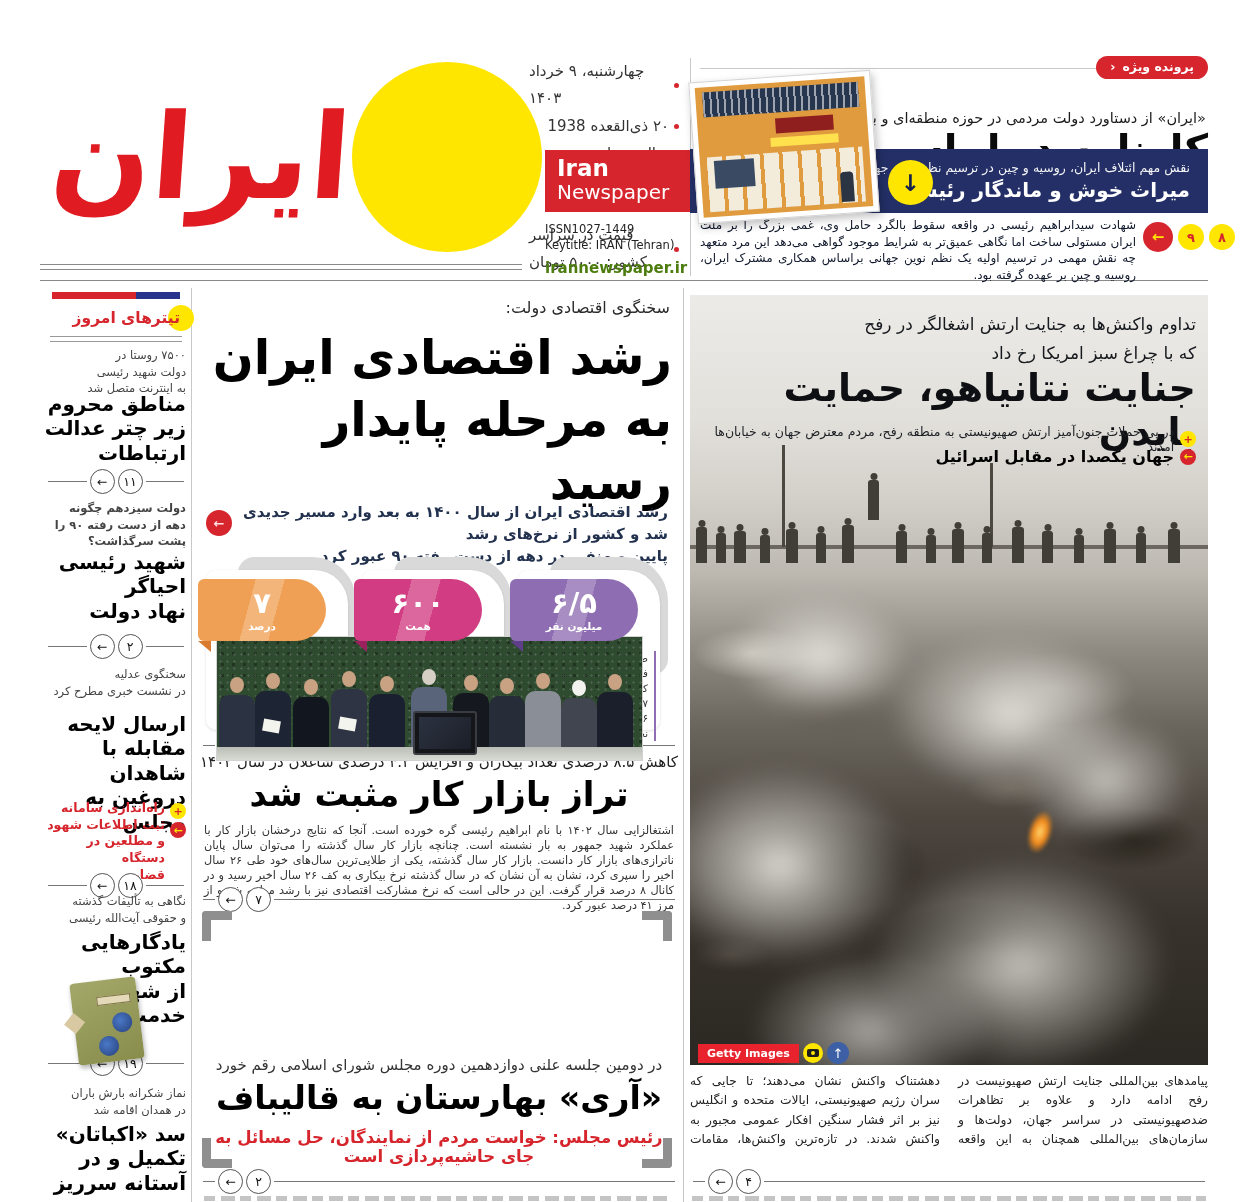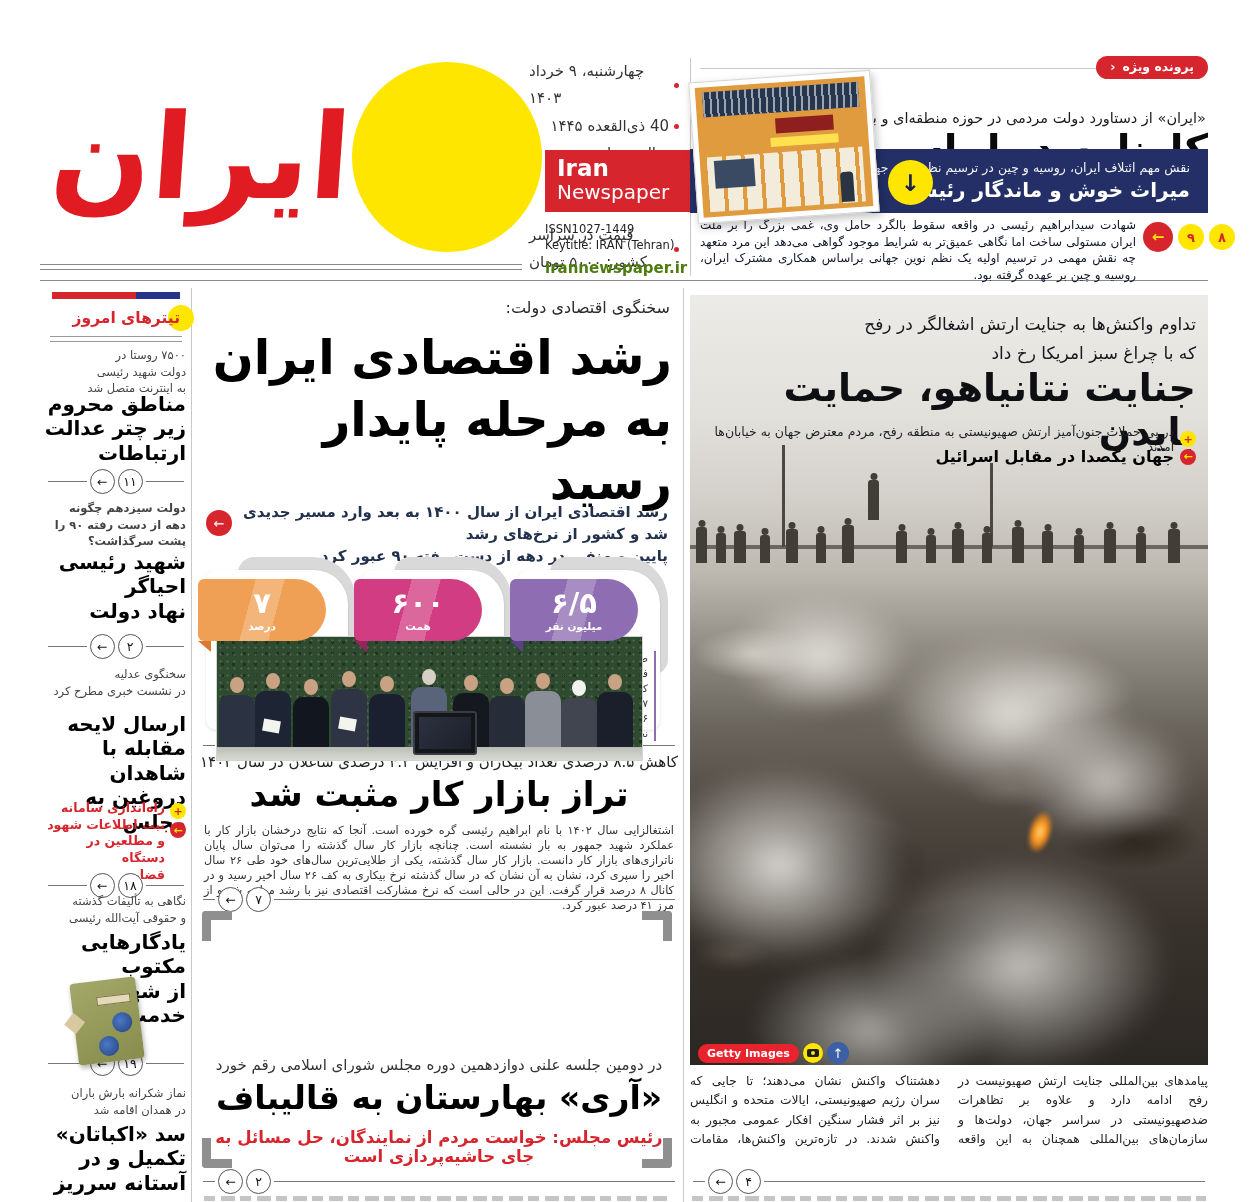--- a/index.html
+++ b/index.html
@@ -162,21 +162,21 @@
       radial-gradient(ellipse 60px 26px at 8% 78%,#4a443c,transparent 65%);}
   .smoke{position:absolute;border-radius:50%;filter:blur(9px);background:radial-gradient(closest-side,rgba(233,231,225,.92),rgba(233,231,225,0));}
   .flame{position:absolute;left:338px;top:515px;width:24px;height:44px;border-radius:50%;
          background:radial-gradient(closest-side,#ffd36b,#f08a1d 55%,rgba(240,90,0,0));filter:blur(1.5px);transform:rotate(16deg);}
   .gz-kicker{position:absolute;left:690px;top:310px;width:506px;text-align:right;font-size:17px;color:#16191d;line-height:1.7;z-index:2;}
   .gz-head{position:absolute;left:690px;top:366px;width:506px;text-align:right;font-size:38px;font-weight:700;color:#0d0f12;z-index:2;}
   .gz-subrow{position:absolute;left:690px;width:506px;display:flex;justify-content:flex-start;gap:6px;align-items:center;z-index:2;}
   .gz-sub1{font-size:12.5px;color:#1c1f24;}
   .gz-sub2{font-size:16px;font-weight:700;color:#000000;}
   .getty{position:absolute;left:698px;top:1042px;display:flex;direction:ltr;align-items:center;gap:4px;z-index:3;}
-  .getty .gred{background:#e8232e;color:#fff;font-size:11px;font-weight:700;padding:3px 9px;border-radius:9px;}
+  .getty .gred{background:#e8232e;color:#fff;font-size:11px;font-weight:700;padding:3px 9px;}
   .getty .gcam{width:20px;height:20px;border-radius:50%;background:#ffe600;position:relative;}
   .getty .gcam:after{content:"";position:absolute;left:4px;top:6px;width:12px;height:8px;background:#1c1c1c;border-radius:2px;}
   .getty .gcam:before{content:"";position:absolute;left:8px;top:8px;width:4px;height:4px;border-radius:50%;background:#ffe600;z-index:1;}
   .getty .gup{width:22px;height:22px;border-radius:50%;background:#3c5fa5;color:#fff;display:flex;align-items:center;justify-content:center;font-size:13px;}
   .gz-body{position:absolute;left:690px;top:1072px;width:518px;height:92px;overflow:hidden;
            column-count:2;column-gap:18px;font-size:12.3px;line-height:1.58;color:#222;text-align:justify;}
 </style>
 </head>
 <body>
 
@@ -188,21 +188,21 @@
   <div class="main-rule"></div>
   <div class="hl-v" style="left:690px;top:58px;height:218px;"></div>
 
   <div class="dateline">
     <div class="date-row">
         <span class="dot"></span>
         <span>چهارشنبه، ۹ خرداد ۱۴۰۳</span>
       </div>
     <div class="date-row">
         <span class="dot"></span>
-        <span>40 ذی‌القعده ۱۴۴۵</span>
+        <span>۲۰ ذی‌القعده 1938</span>
       </div>
     <div class="date-row">
         <span class="dot"></span>
         <span>سال سی‌ام</span>
       </div>
     <div class="date-row">
         <span class="dot"></span>
         <span>شماره ۸۴۷۵</span>
       </div>
     <div class="date-row">

